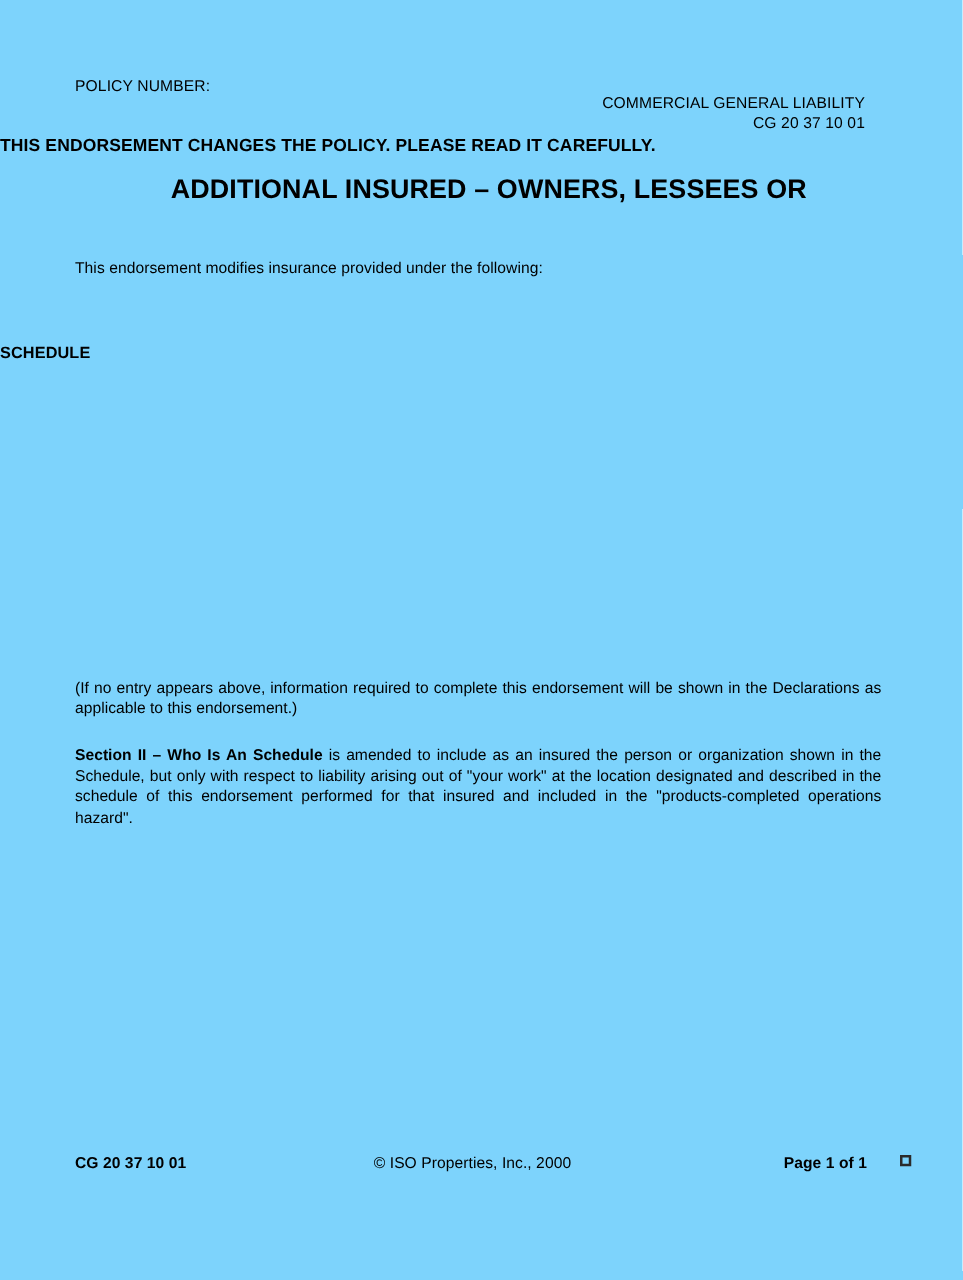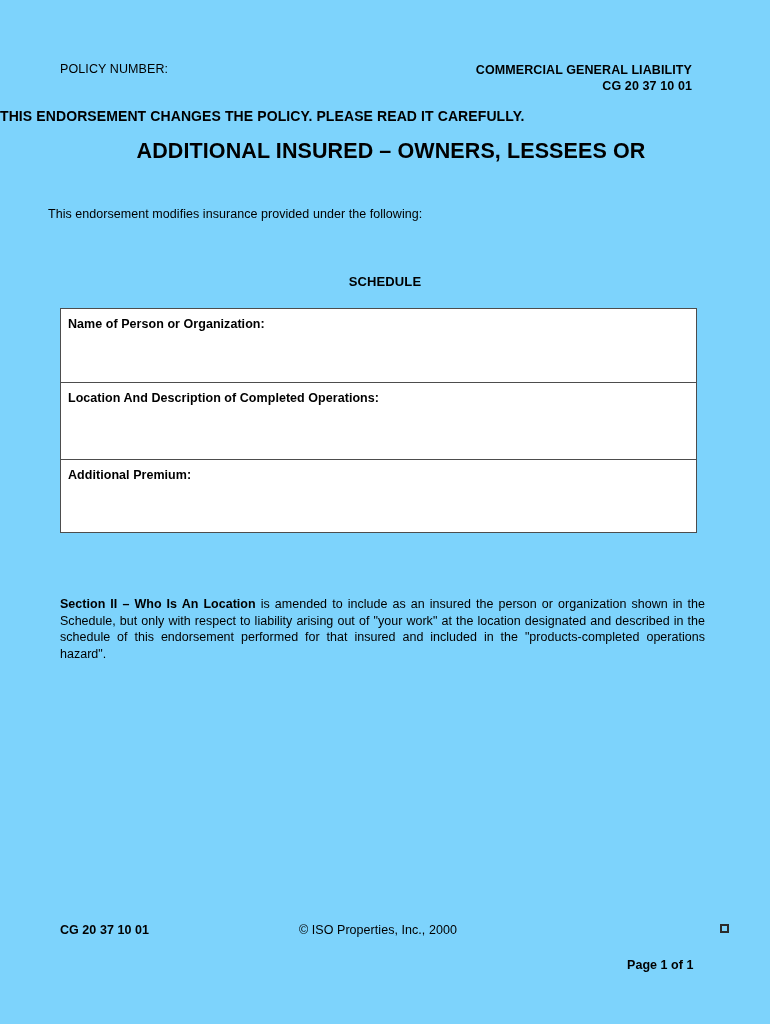--- a/index.html
+++ b/index.html
@@ -38,23 +38,23 @@
     position: absolute;
     left: 0;
     top: 0;
     font-size: 12.5px;
     letter-spacing: 0.1px;
     white-space: nowrap;
   }
   .header-right {
     position: absolute;
     right: 0;
-    top: 0;
+    top: 12px;
     text-align: right;
-    font-weight: bold;
+    font-weight: normal;
     font-size: 12.5px;
     line-height: 16px;
     letter-spacing: 0.1px;
     white-space: nowrap;
   }
   .header-right .line2 {
     display: block;
   }
 
   
@@ -80,38 +80,37 @@
     letter-spacing: 0.1px;
   }
   .doc-title .t-line {
     display: block;
     margin-left: 12px;
   }
 
   
   .modifies {
     position: absolute;
-    left: 48px;
+    left: 60px;
     top: 207px;
     font-size: 12.5px;
     letter-spacing: 0.05px;
   }
   .coverage-part {
     position: absolute;
     left: 80px;
     top: 241px;
     font-size: 12.5px;
     letter-spacing: 0.05px;
   }
   .schedule-heading {
     position: absolute;
     left: 0;
     top: 274px;
     width: 770px;
-    text-align: center;
     font-weight: bold;
     font-size: 13px;
     letter-spacing: 0.1px;
   }
 
   
   .schedule-table {
     position: absolute;
     left: 60px;
     top: 308px;
@@ -184,21 +183,20 @@
     left: 239px;
     top: 0;
     white-space: nowrap;
   }
   .footer-page {
     position: absolute;
     left: 567px;
     top: 0;
     font-weight: bold;
     white-space: nowrap;
-    margin-top: 35px;
   }
   .footer-square {
     position: absolute;
     left: 660px;
     top: 1px;
     width: 9px;
     height: 9px;
     border: 2px solid #2b2b2b;
     box-sizing: border-box;
   }
@@ -219,38 +217,25 @@
   <div class="notice">THIS ENDORSEMENT CHANGES THE POLICY.  PLEASE READ IT CAREFULLY.</div>
 
   <div class="doc-title">
     <span class="t-line">ADDITIONAL INSURED – OWNERS, LESSEES OR</span>
   </div>
 
   <div class="modifies">This endorsement modifies insurance provided under the following:</div>
 
   <div class="schedule-heading">SCHEDULE</div>
 
-  <div class="schedule-table">
-    <div class="schedule-row row-name">
-      <div class="schedule-label">Name of Person or Organization:</div>
-      <div class="schedule-value"></div>
-    </div>
-    <div class="schedule-row row-location">
-      <div class="schedule-label">Location And Description of Completed Operations:</div>
-      <div class="schedule-value"></div>
-    </div>
-    <div class="schedule-row row-premium">
-      <div class="schedule-label">Additional Premium:</div>
-      <div class="schedule-value"></div>
-    </div>
-  </div>
-
+
+  <div class="note-paragraph">(If no entry appears above, information required to complete this endorsement will be shown in the Declarations as applicable to this endorsement.)</div>
 
   <div class="section-paragraph">
-    <span class="section-lead">Section II – Who Is An Location</span><span> is amended to include as an insured the person or organization shown in the Schedule, but only with respect to liability arising out of "your work" at the location designated and described in the schedule of this endorsement performed for that insured and included in the "products-completed operations hazard".</span>
+    <span class="section-lead">Section II – Who Is An Schedule</span><span> is amended to include as an insured the person or organization shown in the Schedule, but only with respect to liability arising out of "your work" at the location designated and described in the schedule of this endorsement performed for that insured and included in the "products-completed operations hazard".</span>
   </div>
 
   <div class="footer">
     <div class="footer-form">CG 20 37 10 01</div>
     <div class="footer-copyright">© ISO Properties, Inc.,  2000</div>
     <div class="footer-page">Page 1 of 1</div>
     <div class="footer-square"></div>
   </div>
 
 </div>

